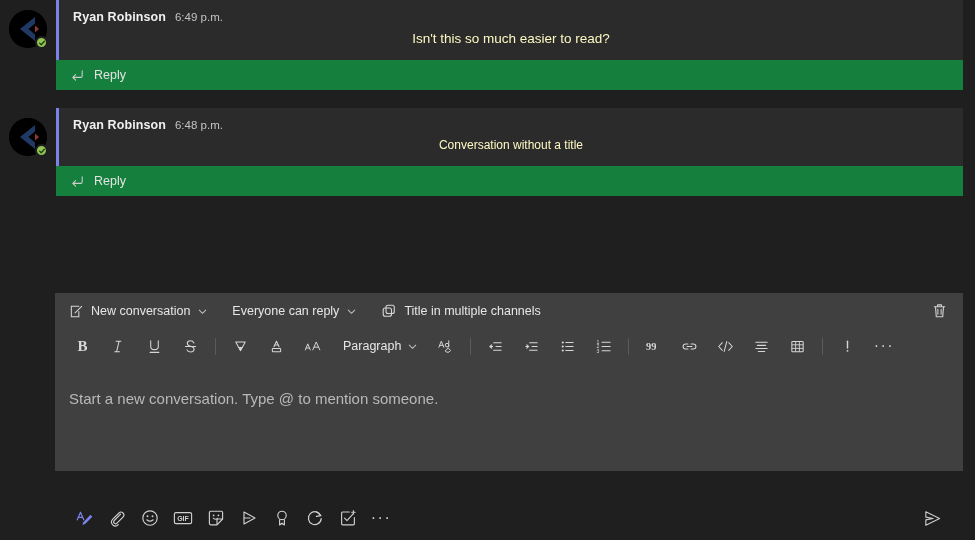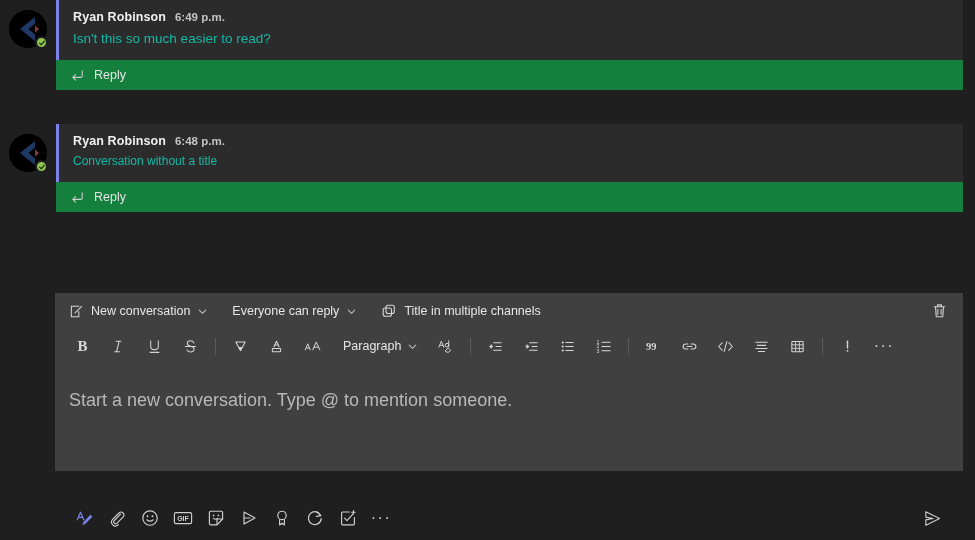--- a/index.html
+++ b/index.html
@@ -18,21 +18,22 @@
 
   
   .thread {
     position: absolute;
     left: 0;
     top: 0;
     width: 975px;
   }
   .msg-block {
     position: relative;
-    margin-bottom: 34px;
+    margin-bottom: 18px;
+    text-align: center;
   }
   .msg-row {
     position: relative;
     display: flex;
     align-items: flex-start;
   }
   .avatar-wrap {
     position: relative;
     width: 56px;
     min-width: 56px;
@@ -83,32 +84,31 @@
   }
   .author {
     font-size: 12.5px;
     font-weight: bold;
     color: #f0f0f0;
     letter-spacing: .1px;
   }
   .timestamp {
     font-size: 11.5px;
     color: #c3c3c3;
-    font-weight: bold;
   }
   .msg-title {
     font-size: 19px;
     font-weight: bold;
     color: #ffffff;
     margin-top: 6px;
     letter-spacing: .1px;
   }
   .msg-text {
     font-size: 13.5px;
-    color: #14b8a6;
+    color: #fef9c3;
     margin-top: 5px;
     line-height: 1.35;
   }
   .msg-card.no-title .msg-text { margin-top: 4px; font-size: 12px; }
 
   .reply-bar {
     margin-left: 56px;
     margin-right: 12px;
     background: #15803d;
     height: 30px;
@@ -213,21 +213,21 @@
     box-sizing: border-box;
   }
   .subject {
     font-size: 17px;
     font-weight: bold;
     color: #9e9e9e;
     letter-spacing: .1px;
     cursor: text;
   }
   .body-placeholder {
-    font-size: 18px;
+    font-size: 15px;
     color: #b8b8b8;
     margin-top: 13px;
     cursor: text;
   }
 
   .composer-bottom {
     position: absolute;
     left: 55px;
     top: 496px;
     width: 920px;

